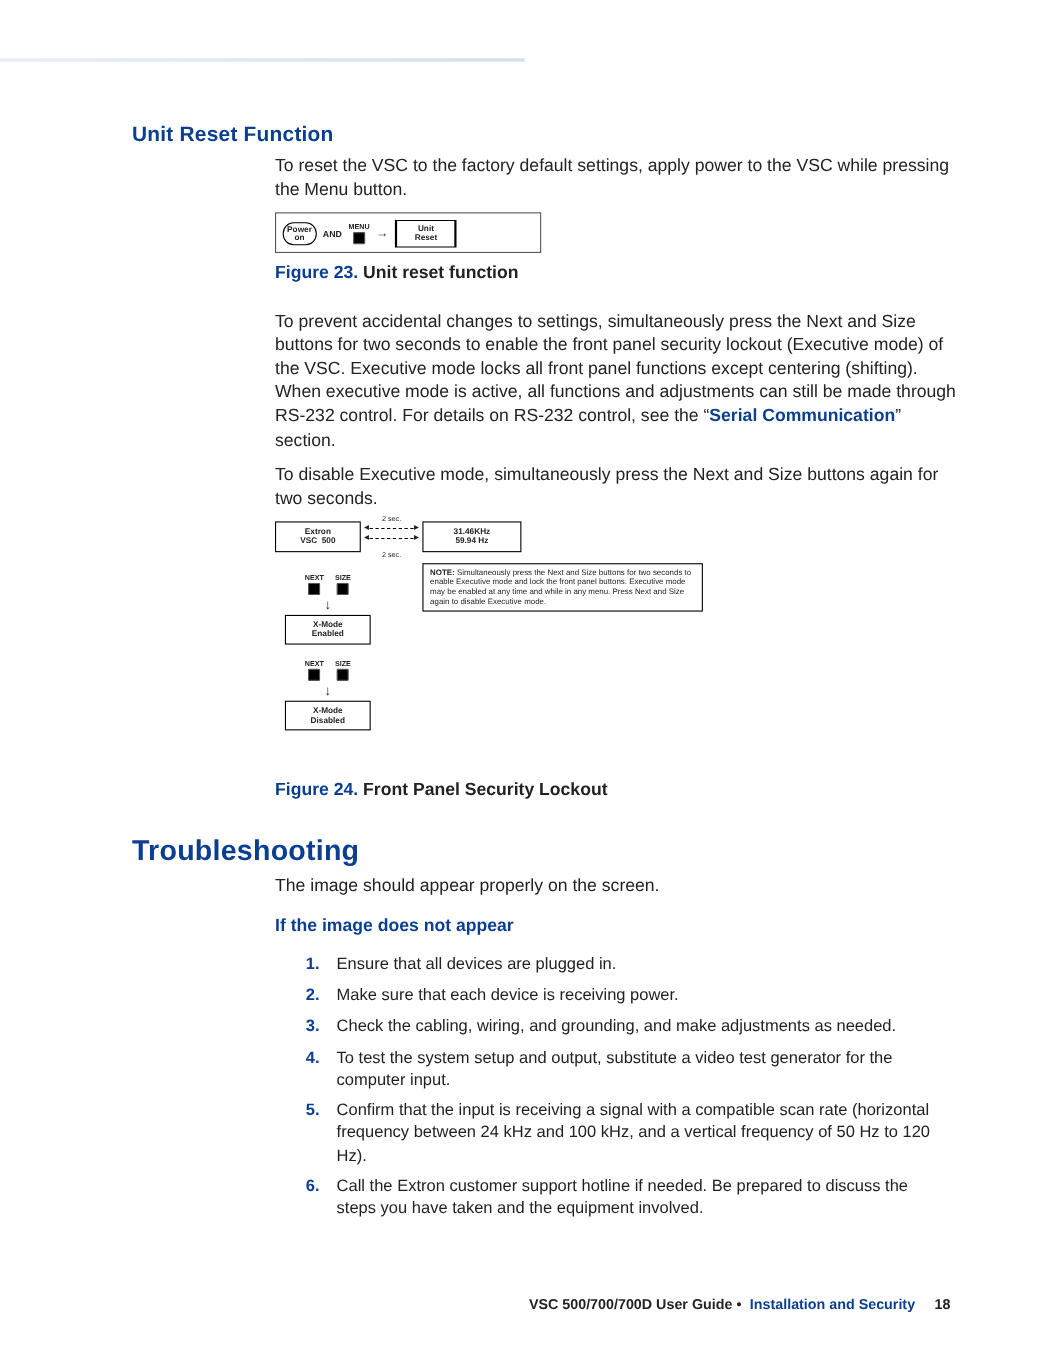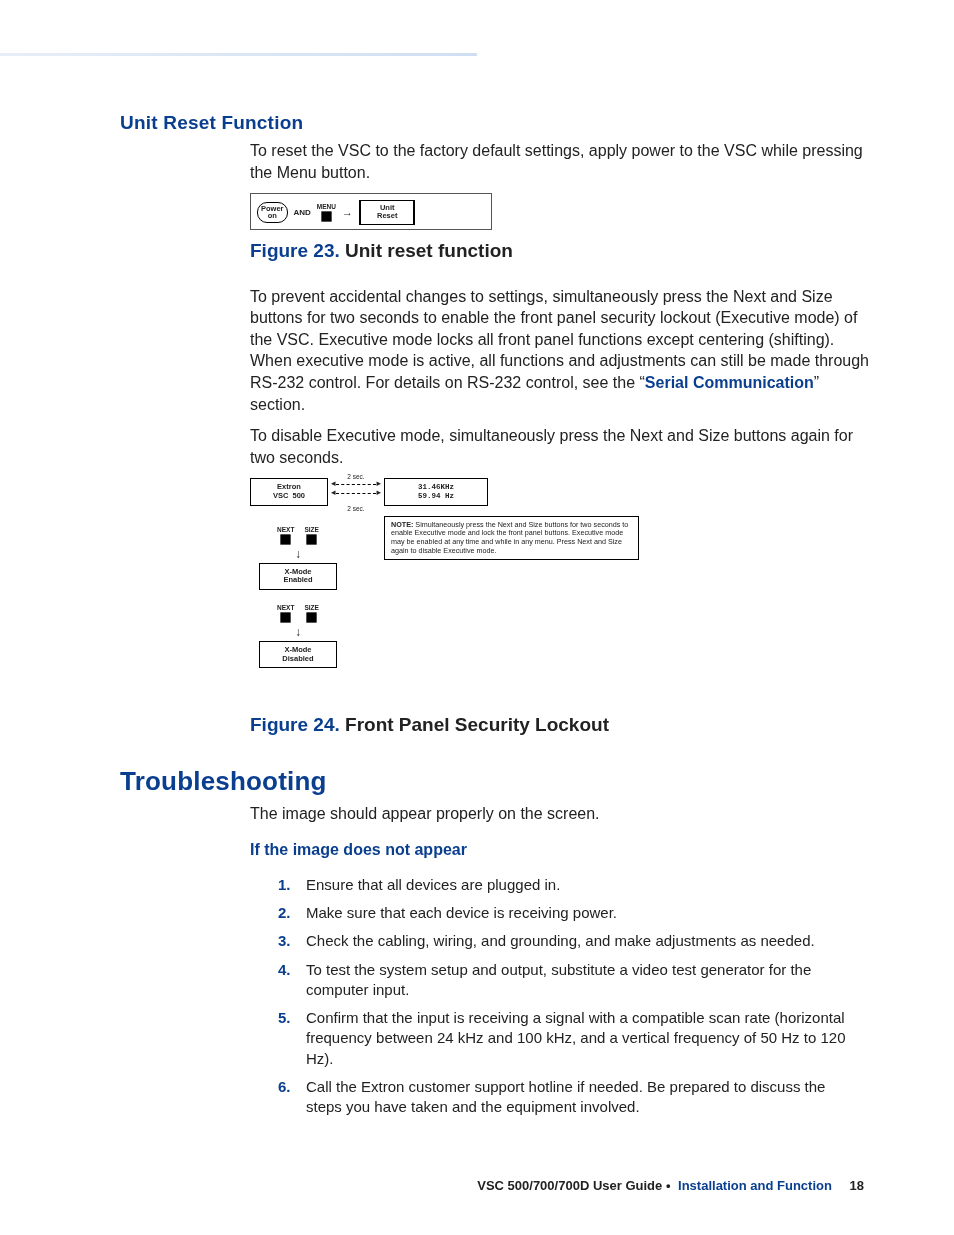--- a/index.html
+++ b/index.html
@@ -54,21 +54,21 @@
     font-size: 16px;
     margin: 16px 0 6px 0;
   }
   p.body {
     font-size: 16px;
     line-height: 1.35;
     margin: 0 0 10px 0;
     font-weight: 400;
   }
   .fig-caption {
-    font-size: 19px;
+    font-size: 16px;
     margin: 10px 0 24px 0;
   }
   .fig-caption .fig-num { color: var(--blue); font-weight: 700; }
   .fig-caption .fig-title { color: var(--black); font-weight: 700; }
   .linklike { color: var(--blue); font-weight: 700; }
 
   
   .fig23 {
     margin: 4px 0 0 0;
     border: 1px solid #555;
@@ -105,21 +105,21 @@
     width: 420px;
     font-family: Arial, sans-serif;
     font-size: 7.5px;
     position: relative;
   }
   .fig24 .lcd-row { display: flex; align-items: center; gap: 8px; }
   .fig24 .lcd {
     border: 1px solid #000;
     width: 78px; text-align: center; padding: 4px 2px; font-weight: 700; line-height: 1.15;
   }
-  .fig24 .lcd.right { width: 104px; font-family: Liberation Mono, monospace; }
+  .fig24 .lcd.right { width: 90px; }
   .fig24 .dash-arrows {
     display: flex; flex-direction: column; gap: 2px; font-size: 8px; position: relative;
   }
   .fig24 .dash-arrows .line { border-top: 1px dashed #000; width: 40px; position: relative; }
   .fig24 .dash-arrows .line::before { content:"◂"; position:absolute; left:-5px; top:-7px; font-size:9px;}
   .fig24 .dash-arrows .line::after  { content:"▸"; position:absolute; right:-5px; top:-7px; font-size:9px;}
   .fig24 .dash-arrows .sec { position:absolute; font-size:6.5px; left:50%; transform:translateX(-50%); }
   .fig24 .col-left { width: 96px; display:flex; flex-direction:column; align-items:center; }
   .fig24 .btns { display:flex; gap:10px; margin-top:10px; }
   .fig24 .btn { text-align:center; }
@@ -272,16 +272,16 @@
         <li>Confirm that the input is receiving a signal with a compatible scan rate (horizontal frequency between 24 kHz and 100 kHz, and a vertical frequency of 50 Hz to 120 Hz).</li>
         <li>Call the Extron customer support hotline if needed.  Be prepared to discuss the steps you have taken and the equipment involved.</li>
       </ol>
     </div>
 
   </div>
 
   <div class="footer">
     <span class="doc">VSC 500/700/700D User Guide</span>
     <span class="doc">•</span>
-    <span class="sec">Installation and Function</span>
+    <span class="sec">Installation and Security</span>
     <span class="pg">18</span>
   </div>
 </div>
 
 </body></html>

